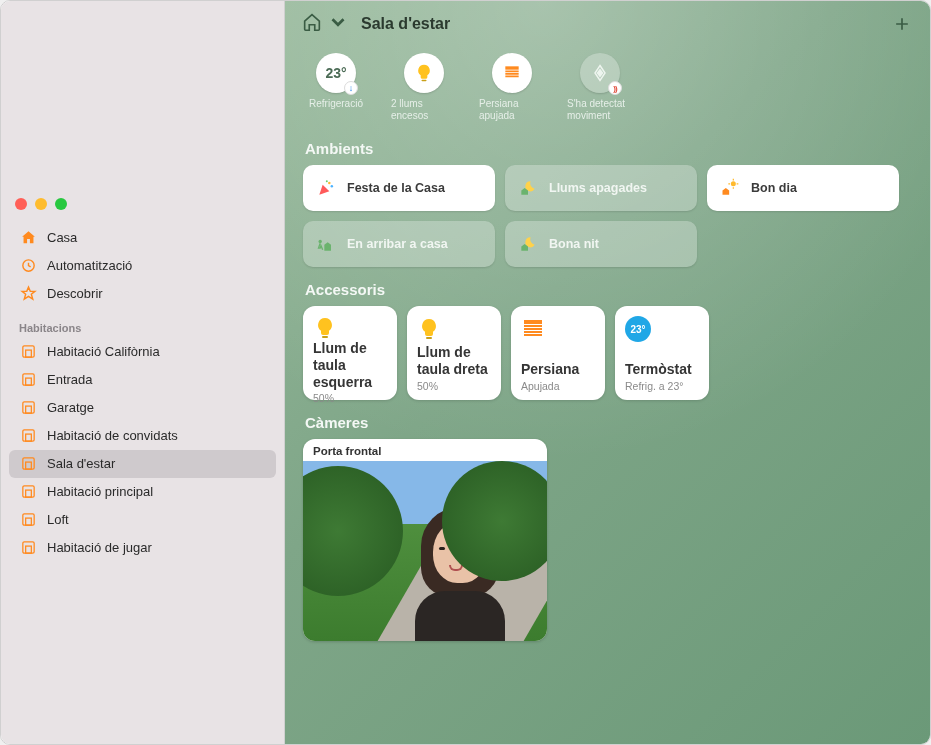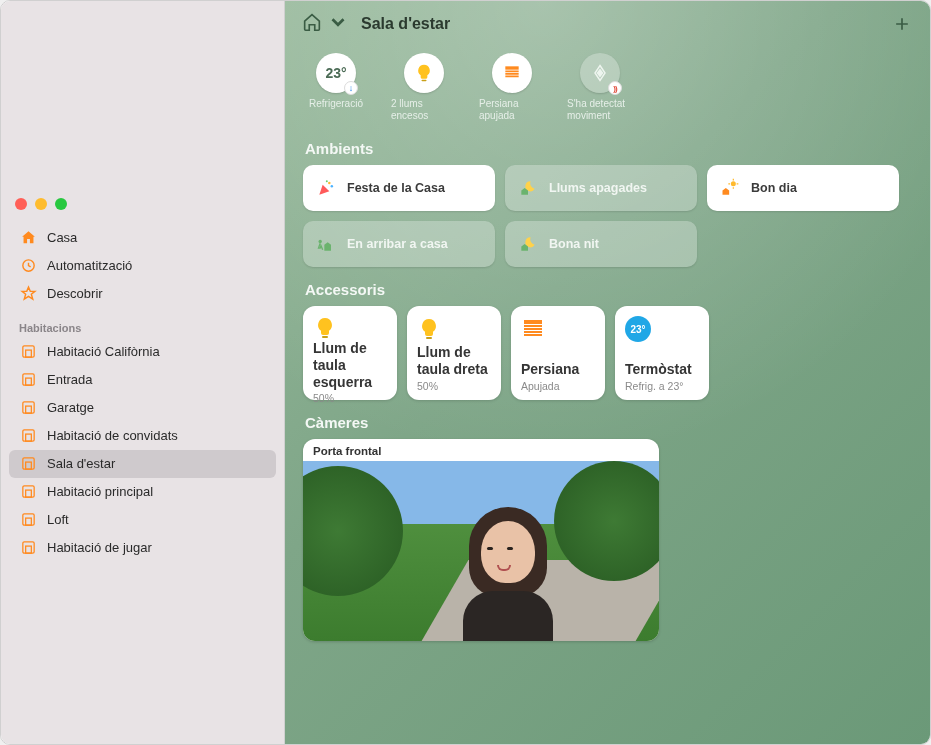--- a/index.html
+++ b/index.html
@@ -177,21 +177,21 @@
     display:flex; flex-direction:column;
     cursor:pointer;
     box-shadow: 0 1px 3px rgba(0,0,0,0.15);
   }
   .acc .a-icon { height: 26px; display:flex; align-items:center; }
   .acc .a-name { font-size: 14px; font-weight:600; color:#353535; line-height:1.2; margin-top:auto; }
   .acc .a-sub  { font-size: 10.5px; color:#8a8a8a; margin-top:2px; }
 
   
   .camera-tile {
-    width: 356px;
+    width: 244px;
     background:#fff;
     border-radius:12px;
     overflow:hidden;
     box-shadow: 0 1px 3px rgba(0,0,0,0.18);
     cursor:pointer;
   }
   .camera-tile .cam-header {
     font-size: 11.5px; font-weight:600;
     padding: 6px 10px 4px 10px;
     color:#333;

